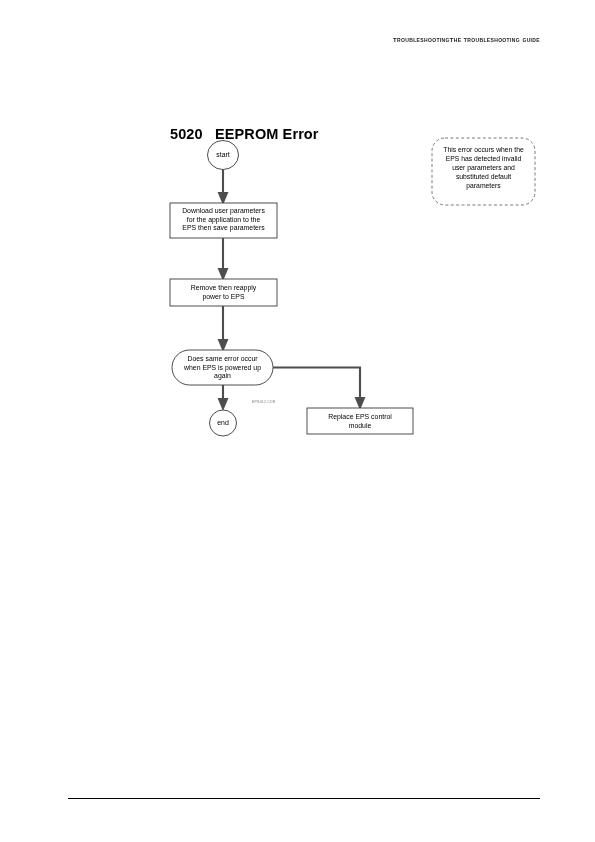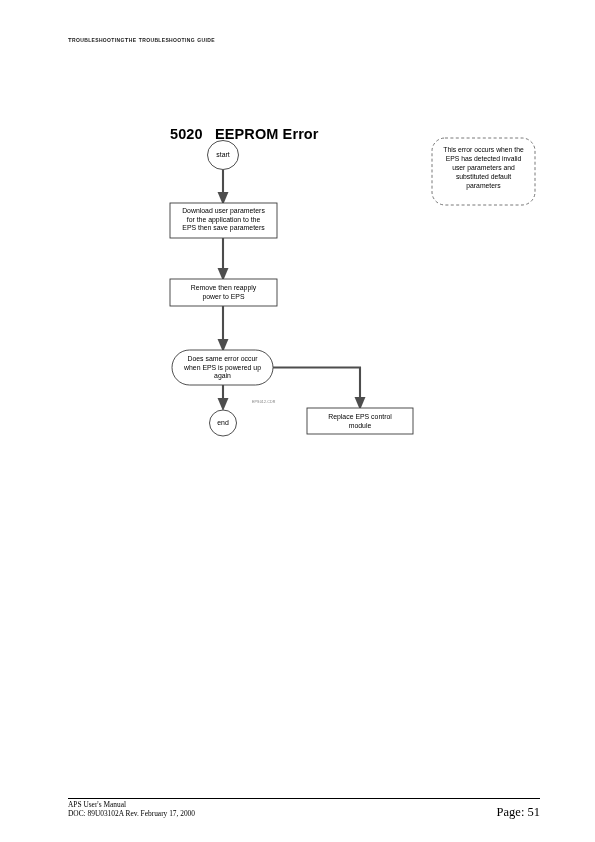--- a/index.html
+++ b/index.html
@@ -17,21 +17,21 @@
   }
 
   
   .page-header {
     position: absolute;
     left: 68px;
     top: 34px;
     width: 472px;
     height: 14px;
     display: flex;
-    justify-content: flex-start;
+    justify-content: flex-end;
     align-items: baseline;
   }
   .hdr-text {
     font-family: "Liberation Sans", sans-serif;
     font-weight: bold;
     font-size: 7.6px;
     letter-spacing: 0.35px;
     font-variant: small-caps;
     text-transform: lowercase;
     color: #1a1a1a;
@@ -197,20 +197,13 @@
 EPS has detected invalid
 user parameters and
 substituted default
 parameters</div>
 
   <div class="artifact-label" style="left:252px; top:400px;">EPS012.CDR</div>
 </div>
 
 <div class="page-footer">
   <div class="footer-rule"></div>
-  <div class="footer-row">
-    <div>
-      <div class="footer-left">APS User's Manual</div>
-      <div class="footer-left">DOC: 89U03102A Rev. February 17, 2000</div>
-    </div>
-    <div class="footer-right">Page: 51</div>
-  </div>
 </div>
 
 </body></html>

